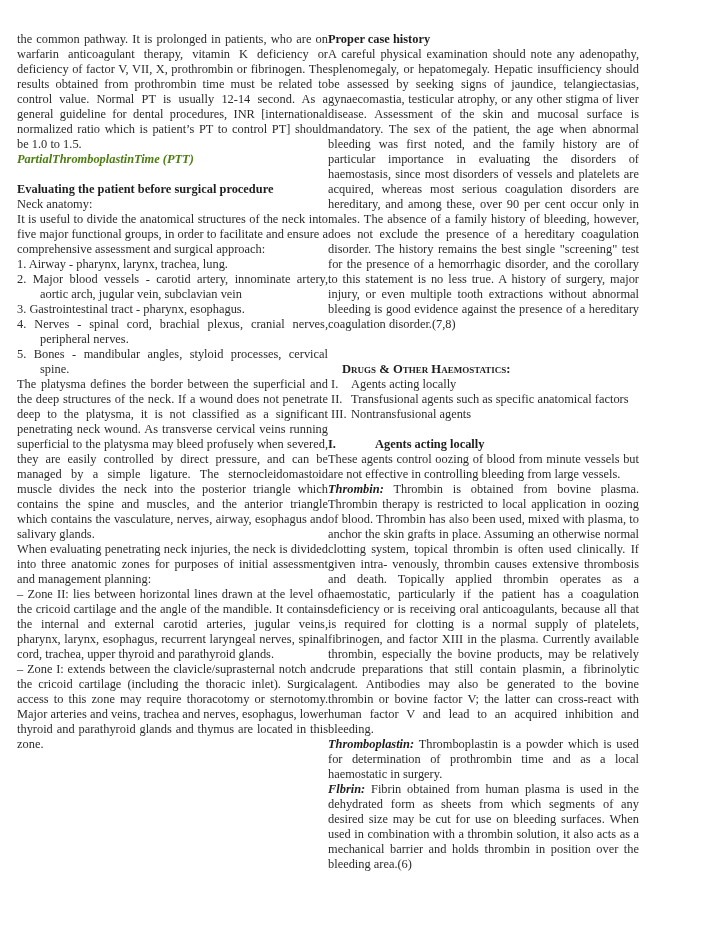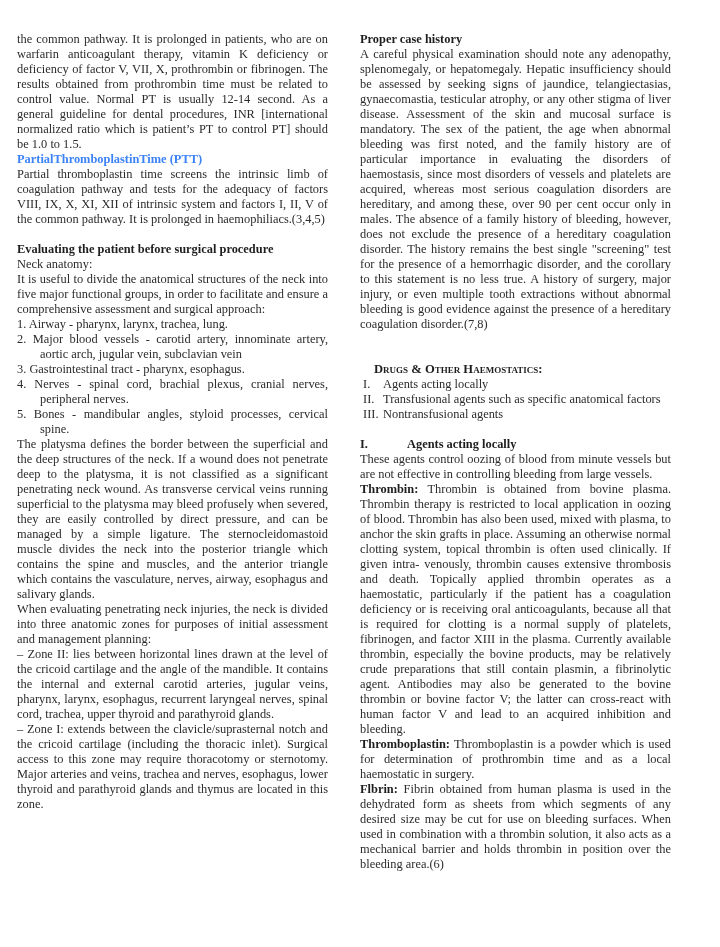--- a/index.html
+++ b/index.html
@@ -1,43 +1,42 @@
 <!DOCTYPE html>
 <html><head>
 <meta charset="utf-8">
 <style>
   html, body { margin:0; padding:0; background:#ffffff; }
   body { width:720px; height:947px; overflow:hidden; position:relative;
          font-family:"Liberation Serif", "DejaVu Serif", serif; color:#2b2b2b; }
   .col { position:absolute; top:32px; width:311px; font-size:12.4px; line-height:15px; }
   .left { left:17px; }
-  .right { left:360px; }
+  .right { left:328px; }
   p { margin:0; text-align:justify; }
   .h-bold { font-weight:bold; color:#1e1e1e; }
-  .h-bi { font-weight:bold; color:#3b82f6; }
+  .h-bi { font-weight:bold; font-style:italic; color:#4d7c0f; }
   .num-list { margin:0; padding:0; list-style:none; }
   .num-list li { padding-left:23px; text-indent:-23px; text-align:justify; }
   .roman { margin:0; padding:0; list-style:none; }
   .roman li { display:flex; text-align:justify; }
   .roman .rn { width:23px; flex:0 0 23px; padding-left:3px; box-sizing:border-box; }
   .roman .rt { flex:1; text-align:justify; }
   .gap { height:15px; }
   .gap2 { height:30px; }
   .sc-head { text-align:left; font-weight:bold; font-variant:small-caps; font-size:12.6px; color:#1e1e1e; padding-left:14px; }
   .agents-head { font-weight:bold; color:#1e1e1e; display:flex; }
   .agents-head .n { width:47px; }
-  .term { font-weight:bold; color:#1e1e1e; }
+  .term { font-weight:bold; font-style:italic; color:#1e1e1e; }
 </style>
 </head>
 <body>
 
 <div class="col left">
   <p>the common pathway. It is prolonged in patients, who are on warfarin anticoagulant therapy, vitamin K deficiency or deficiency of factor V, VII, X, prothrombin or fibrinogen. The results obtained from prothrombin time must be related to control value. Normal PT is usually 12-14 second. As a general guideline for dental procedures, INR [international normalized ratio which is patient’s PT to control PT] should be 1.0 to 1.5.</p>
   <p class="h-bi">PartialThromboplastinTime (PTT)</p>
-  <p>Partial thromboplastin time screens the intrinsic limb of coagulation pathway and tests for the adequacy of factors VIII, IX, X, XI, XII of intrinsic system and factors I, II, V of the common pathway. It is prolonged in haemophiliacs.(3,4,5)</p>
   <div class="gap"></div>
   <p class="h-bold">Evaluating the patient before surgical procedure</p>
   <p>Neck anatomy:</p>
   <p>It is useful to divide the anatomical structures of the neck into five major functional groups, in order to facilitate and ensure a comprehensive assessment and surgical approach:</p>
   <ul class="num-list">
     <li>1. Airway - pharynx, larynx, trachea, lung.</li>
     <li>2. Major blood vessels - carotid artery, innominate artery, aortic arch, jugular vein, subclavian vein</li>
     <li>3. Gastrointestinal tract - pharynx, esophagus.</li>
     <li>4. Nerves - spinal cord, brachial plexus, cranial nerves, peripheral nerves.</li>
     <li>5. Bones - mandibular angles, styloid processes, cervical spine.</li>

